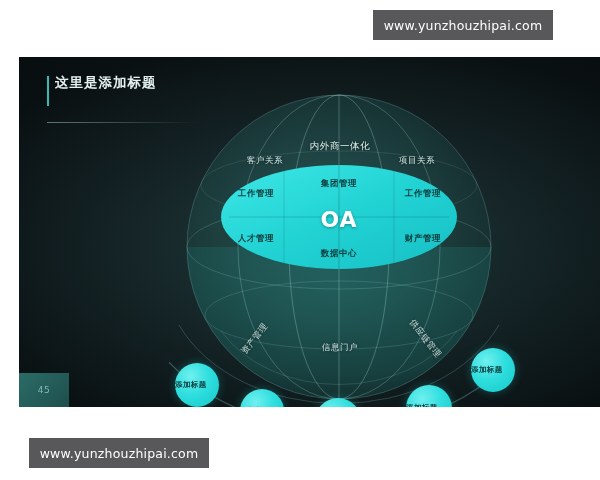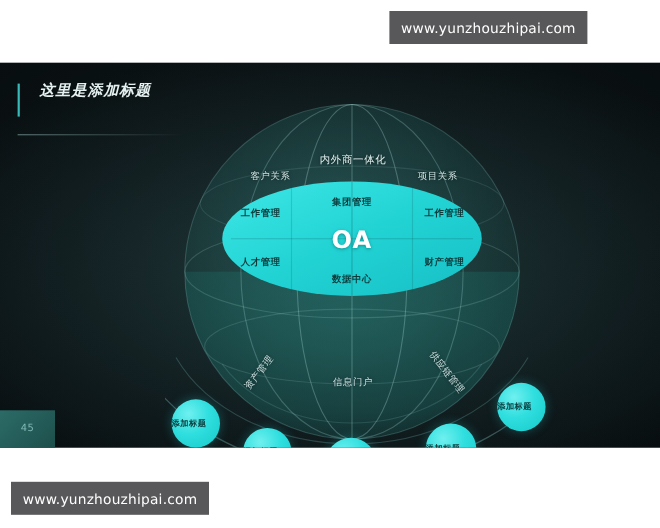--- a/index.html
+++ b/index.html
@@ -10,20 +10,21 @@
     height: 480px;
     overflow: hidden;
     font-family: "DejaVu Sans", "Liberation Sans", sans-serif;
   }
 
   #page {
     position: relative;
     width: 544px;
     height: 480px;
     background: #ffffff;
+    margin-left: 19px;
   }
 
   
   .watermark {
     position: absolute;
     background: #58585a;
     color: #ffffff;
     font-size: 12.5px;
     letter-spacing: .2px;
     display: flex;
@@ -59,24 +60,23 @@
   #slide-vignette {
     position: absolute;
     inset: 0;
     background: radial-gradient(ellipse 80% 80% at 50% 50%, rgba(255,255,255,0.02) 0%, rgba(0,0,0,0.35) 100%);
     pointer-events: none;
   }
 
   
   #title-block {
     position: absolute;
-    left: 16px;
+    left: 28px;
     top: 17px;
-    padding-left: 20px;
-    font-style: italic;
+    padding-left: 8px;
   }
   #title-bar {
     position: absolute;
     left: 0;
     top: 2px;
     width: 2px;
     height: 30px;
     background: #3fd8d8;
     opacity: .85;
   }

